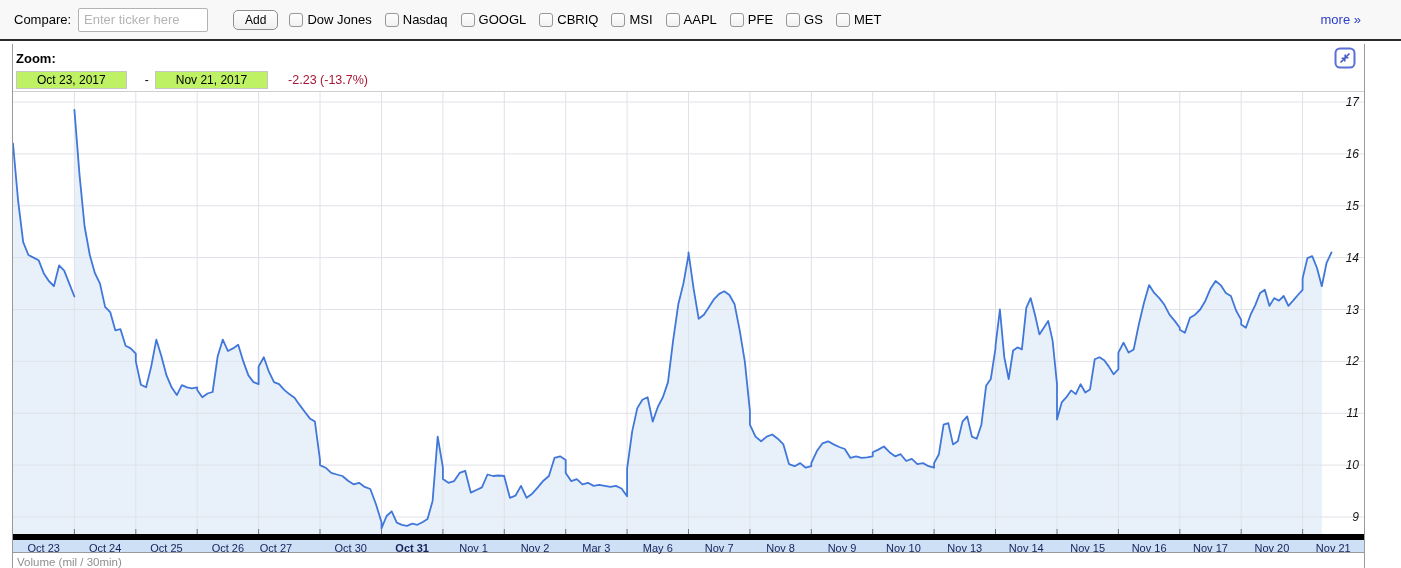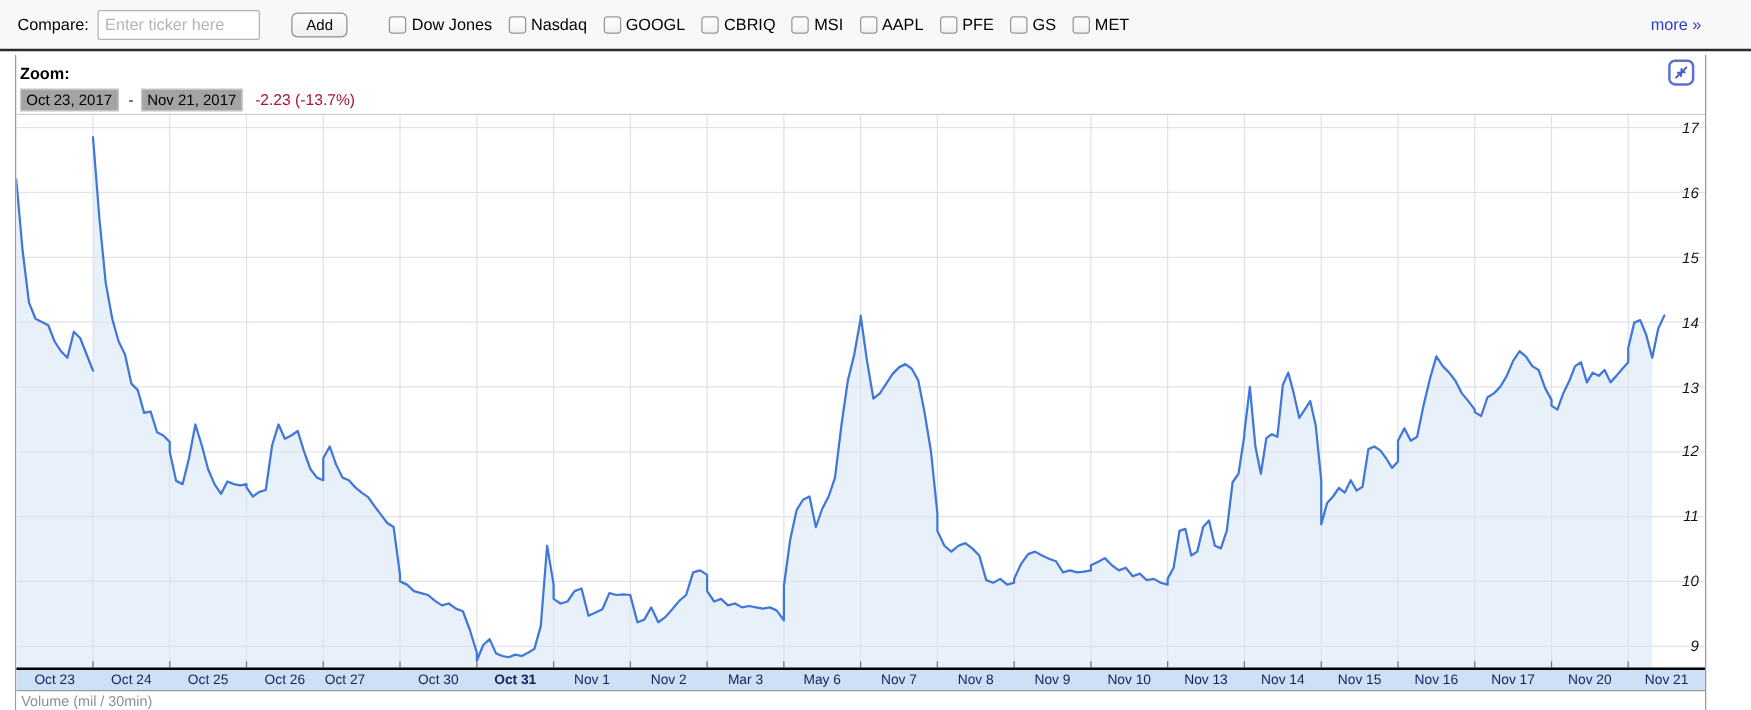--- a/index.html
+++ b/index.html
@@ -21,21 +21,21 @@
     font-size:13px;padding:1px 5px;color:#0c4a6e;background:#fff;
     font-family:"Liberation Sans",sans-serif;
   }
   .ticker-input::placeholder{color:#b4b4b4;}
   .add-btn{
     margin-left:25px;padding:2px 11px;font-size:12px;color:#000;
     border:1px solid #8f8f8f;border-radius:5px;
     background:linear-gradient(#fefefe,#efefef);
     font-family:"Liberation Sans",sans-serif;cursor:pointer;
   }
-  .cb-row{display:flex;align-items:flex-start;margin-left:33px;}
+  .cb-row{display:flex;align-items:flex-start;margin-left:11px;}
   .cb-item{display:flex;align-items:center;margin-right:13px;cursor:pointer;}
   .cb-box{
     width:12px;height:12px;border:1px solid #979797;border-radius:3px;
     background:linear-gradient(#fff,#f1f1f1);margin-right:4px;flex:0 0 auto;
   }
   .more-link{margin-left:auto;margin-right:40px;color:#2b3ccc;text-decoration:none;font-size:13px;cursor:pointer;}
   
   .widget{
     position:absolute;left:12px;top:44px;width:1353px;height:524px;
     border-left:1px solid #9a9a9a;border-right:1px solid #9a9a9a;
@@ -46,35 +46,35 @@
     font-size:13px;position:relative;
   }
   .zoom-label{font-weight:bold;margin-right:9px;}
   .zlink{color:#2200cc;text-decoration:underline;margin-right:9px;font-size:12.5px;cursor:pointer;}
   .zcurrent{color:#000;margin-right:9px;font-size:12.5px;}
   .collapse-btn{position:absolute;right:8px;top:3px;width:22px;height:22px;cursor:pointer;}
   .date-row{
     height:22px;display:flex;align-items:center;padding-left:3px;font-size:12px;color:#000;
   }
   .date-box{
-    border:1px solid #c6c6c6;background:#a3a3a3;padding:1px 4px;margin-right:8px;
+    border:1px solid #c6c6c6;background:#bef264;padding:1px 20px;margin-right:18px;
   }
   .date-dash{margin-right:6px;}
   .change-text{color:#aa1536;font-size:12.5px;margin-left:2px;}
   
   .plot{position:relative;width:1351px;height:443px;border-top:1px solid #cfcfcf;box-sizing:border-box;font-style:italic;}
   .plot svg{position:absolute;left:0;top:0;}
   .ylab{
     position:absolute;right:5px;width:30px;text-align:right;
     font-size:12px;color:#141414;line-height:16px;
   }
   
   .xstrip{
     position:relative;width:1351px;height:18px;background:#cde0f5;
-    border-top:2px solid #000000;box-sizing:border-box;
+    border-top:6px solid #000000;box-sizing:border-box;
   }
   .xlab{
     position:absolute;top:2px;width:62px;text-align:center;
     font-size:11px;color:#14225a;
   }
   .volume-row{
     border-top:1px solid #9a9a9a;height:20px;font-size:11.5px;color:#8f8f8f;
     padding:3px 0 0 4px;box-sizing:border-box;background:#fff;
   }
 </style>

